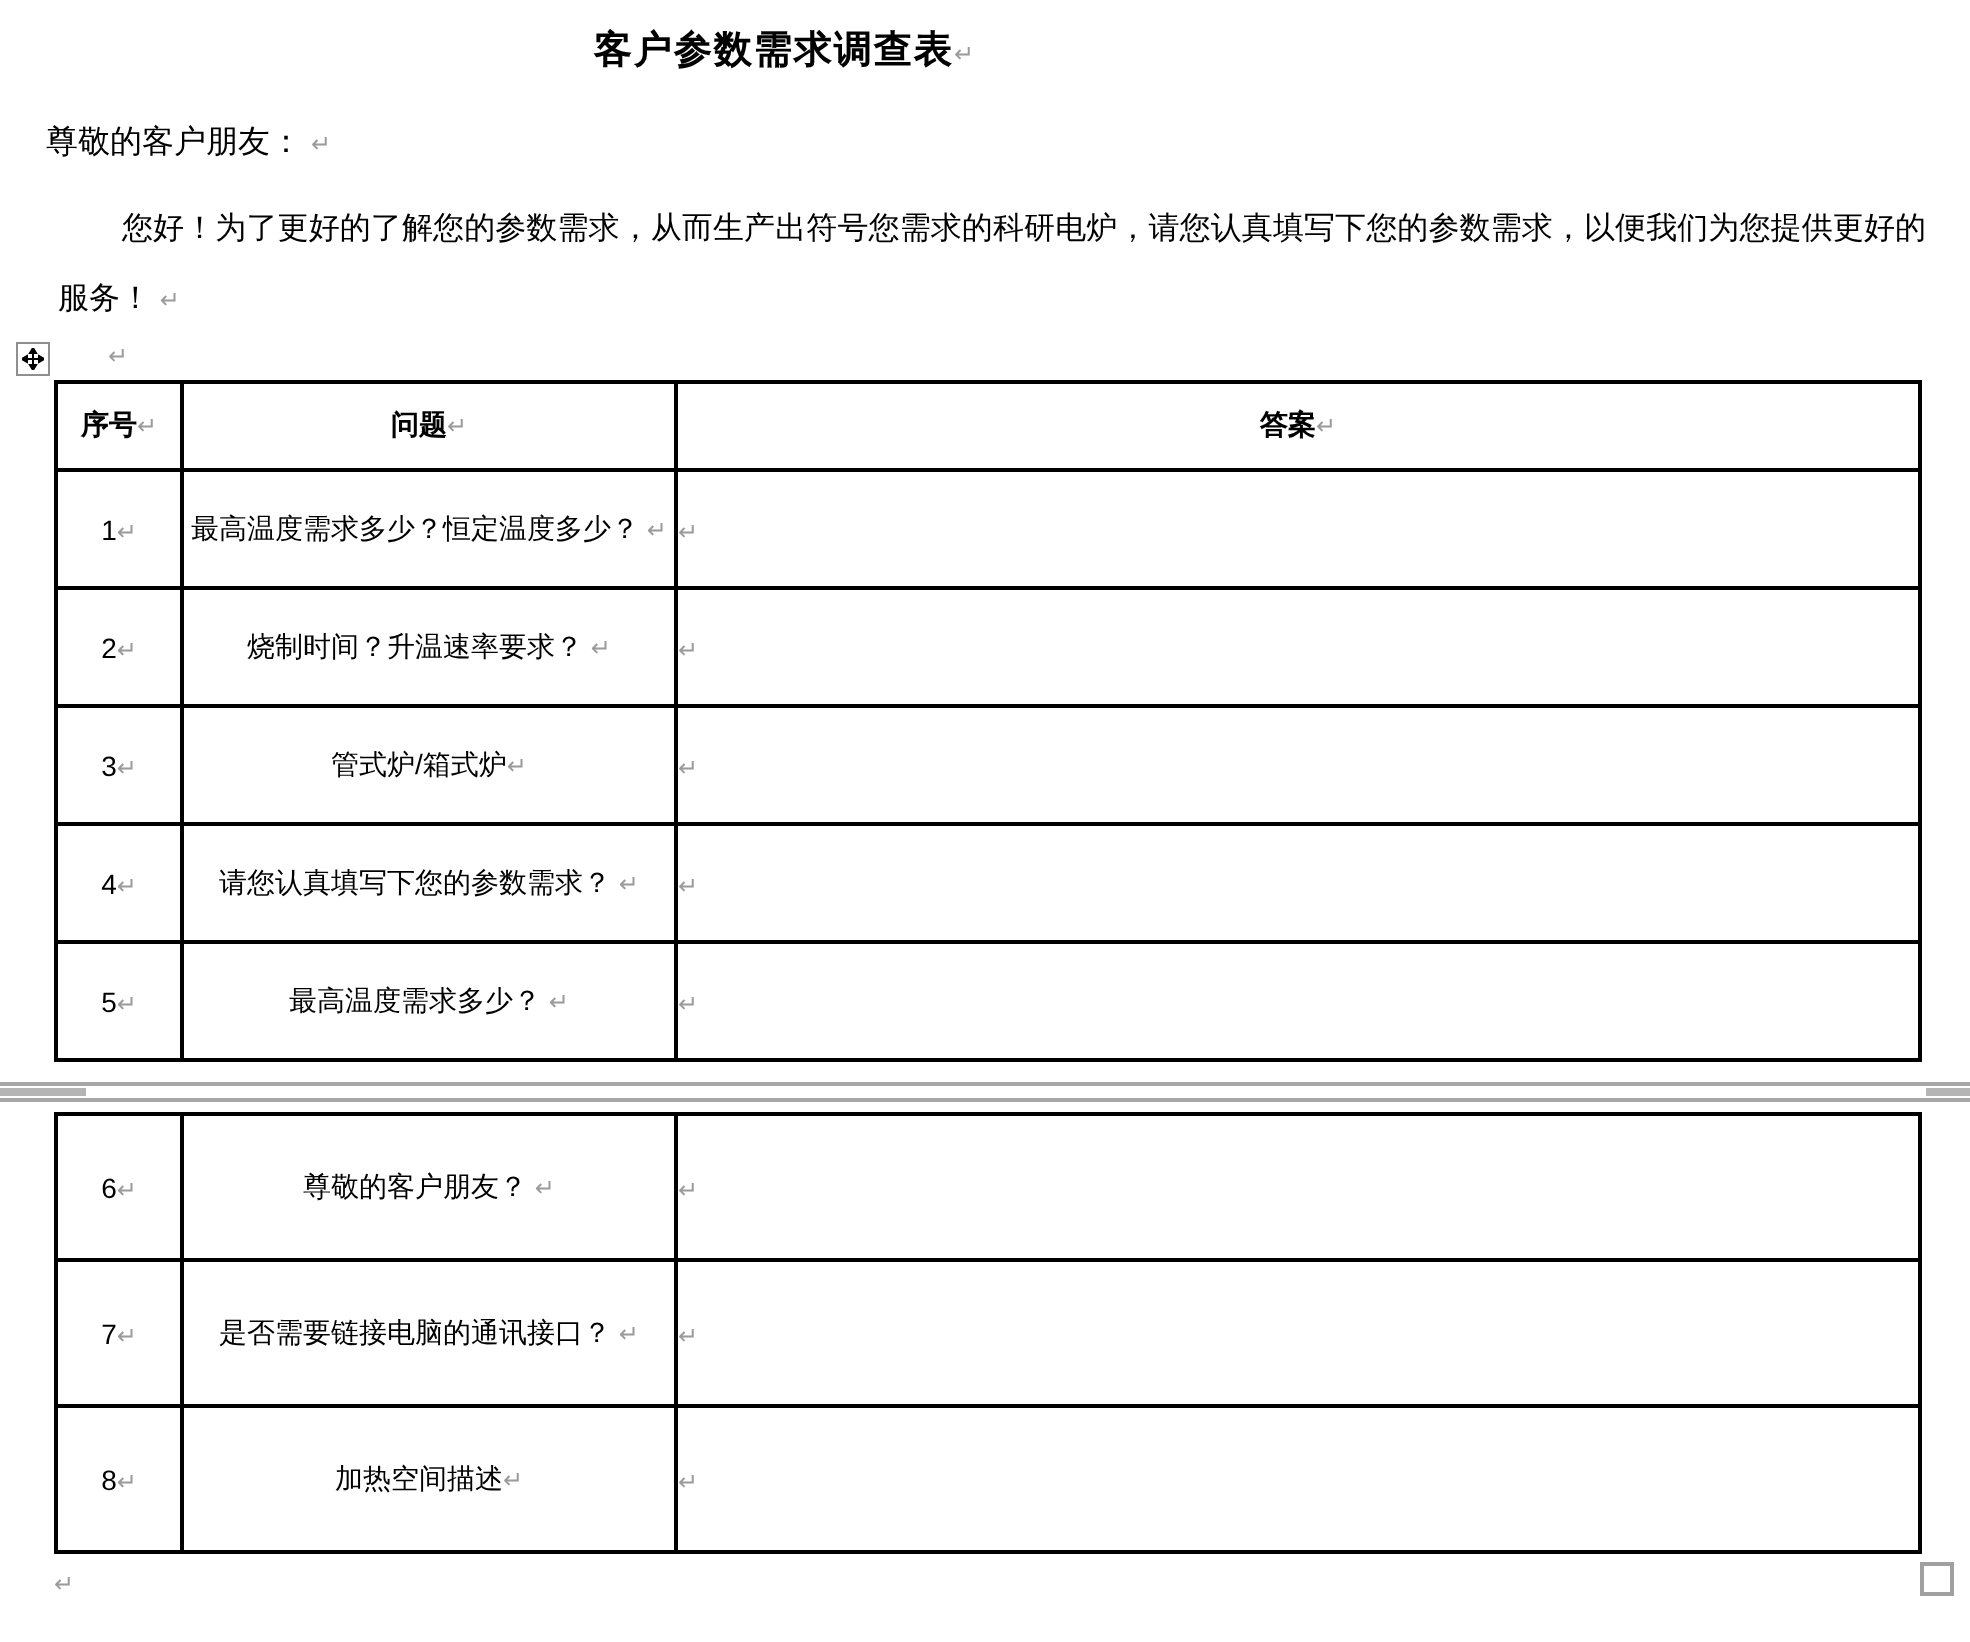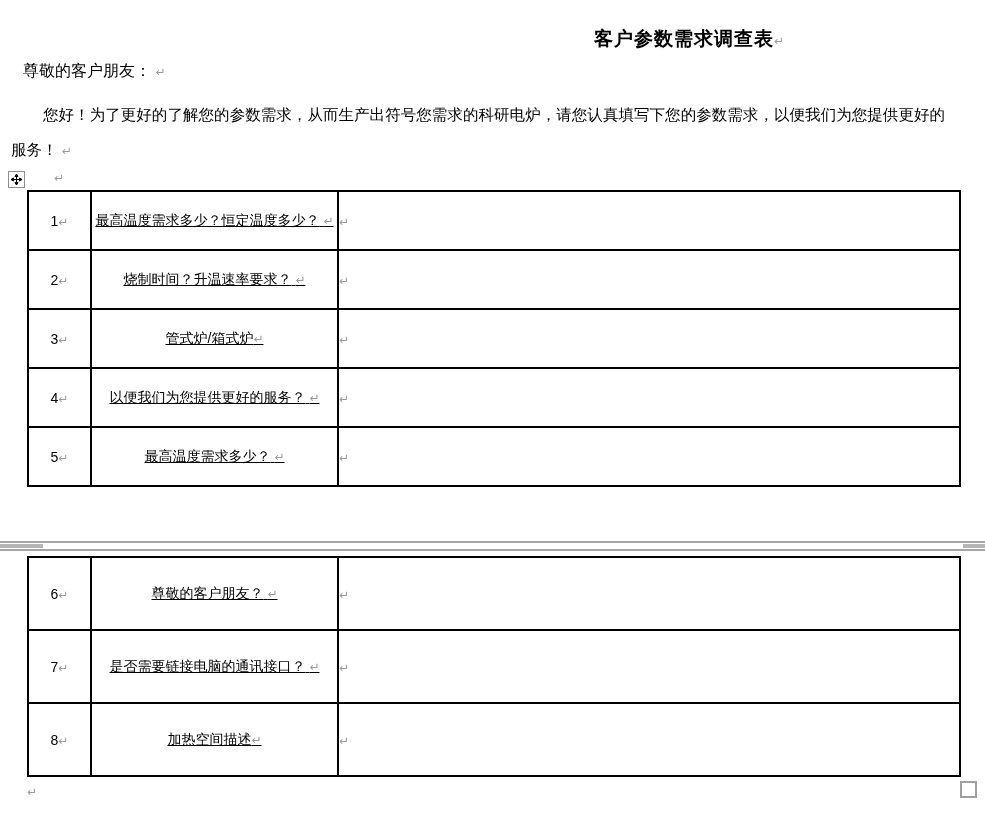--- a/index.html
+++ b/index.html
@@ -12,34 +12,34 @@
     overflow: hidden;
   }
   .mark {
     color: #9b9b9b;
     font-family: "DejaVu Sans", sans-serif;
     font-size: 12px;
     font-weight: normal;
   }
   
   .title-line {
-    position: absolute; top: 26px; left: 0; width: 784px;
-    text-align: right;
+    position: absolute; top: 12px; left: 0; width: 784px;
+    text-align: center;
   }
   .title-line .t {
     font-size: 19px; font-weight: bold; letter-spacing: 1px;
   }
   
   .greeting-line {
     position: absolute; top: 61px; left: 23px;
     font-size: 16px;
   }
   
   .intro-para {
-    position: absolute; top: 97px; left: 11px; width: 934px;
+    position: absolute; top: 97px; left: 29px; width: 934px;
     font-size: 15.5px; line-height: 35px;
     text-indent: 32px;
     text-align: justify;
   }
   
   .move-handle {
     position: absolute; top: 171px; left: 8px;
     width: 15px; height: 15px;
     border: 1px solid #8f8f8f; background: #fff;
     display: flex; align-items: center; justify-content: center;
@@ -62,21 +62,21 @@
   }
   table.survey col.c-no { width: 63px; }
   table.survey col.c-q  { width: 247px; }
   table.survey col.c-a  { width: 622px; }
   #table-seg1 { top: 190px; }
   #table-seg2 { top: 556px; }
   th.hdr { font-size: 16px; font-weight: bold; text-align: center; height: 42px; }
   #table-seg1 td { height: 57px; }
   #table-seg2 td { height: 71px; }
   td.no-cell { text-align: center; }
-  td.q-cell  { text-align: center; text-decoration: underline; }
+  td.q-cell  { text-align: center; }
   td.a-cell  { text-align: left; padding-left: 8px; }
   
   .page-break {
     position: absolute; top: 541px; left: 0; width: 985px; height: 12px;
   }
   .pb-line { width: 985px; height: 2px; background: #a6a6a6; }
   .pb-mid { position: relative; height: 6px; }
   .pb-stub { position: absolute; top: 1px; height: 4px; background: #b5b5b5; }
   .pb-stub.l { left: 0; width: 43px; }
   .pb-stub.r { right: 0; width: 22px; }
@@ -120,38 +120,43 @@
   </div>
   <span class="mark anchor-mark">↵</span>
 
   <table class="survey" id="table-seg1">
     <colgroup>
         <col class="c-no">
         <col class="c-q">
         <col class="c-a">
       </colgroup>
     <tbody>
+        <tr>
+      <th class="hdr"><span>序号</span><span class="mark">↵</span></th>
+      <th class="hdr"><span>问题</span><span class="mark">↵</span></th>
+      <th class="hdr"><span>答案</span><span class="mark">↵</span></th>
+    </tr>
     <tr>
       <td class="no-cell"><span>1</span><span class="mark">↵</span></td>
       <td class="q-cell"><span>最高温度需求多少？恒定温度多少？</span> <span class="mark">↵</span></td>
       <td class="a-cell"><span></span><span class="mark">↵</span></td>
     </tr>
     <tr>
       <td class="no-cell"><span>2</span><span class="mark">↵</span></td>
       <td class="q-cell"><span>烧制时间？升温速率要求？</span> <span class="mark">↵</span></td>
       <td class="a-cell"><span></span><span class="mark">↵</span></td>
     </tr>
     <tr>
       <td class="no-cell"><span>3</span><span class="mark">↵</span></td>
       <td class="q-cell"><span>管式炉/箱式炉</span><span class="mark">↵</span></td>
       <td class="a-cell"><span></span><span class="mark">↵</span></td>
     </tr>
     <tr>
       <td class="no-cell"><span>4</span><span class="mark">↵</span></td>
-      <td class="q-cell"><span>以便我们为您提供更好的服务？</span> <span class="mark">↵</span></td>
+      <td class="q-cell"><span>请您认真填写下您的参数需求？</span> <span class="mark">↵</span></td>
       <td class="a-cell"><span></span><span class="mark">↵</span></td>
     </tr>
     <tr>
       <td class="no-cell"><span>5</span><span class="mark">↵</span></td>
       <td class="q-cell"><span>最高温度需求多少？</span> <span class="mark">↵</span></td>
       <td class="a-cell"><span></span><span class="mark">↵</span></td>
     </tr>
   </tbody>
     </table>
 

